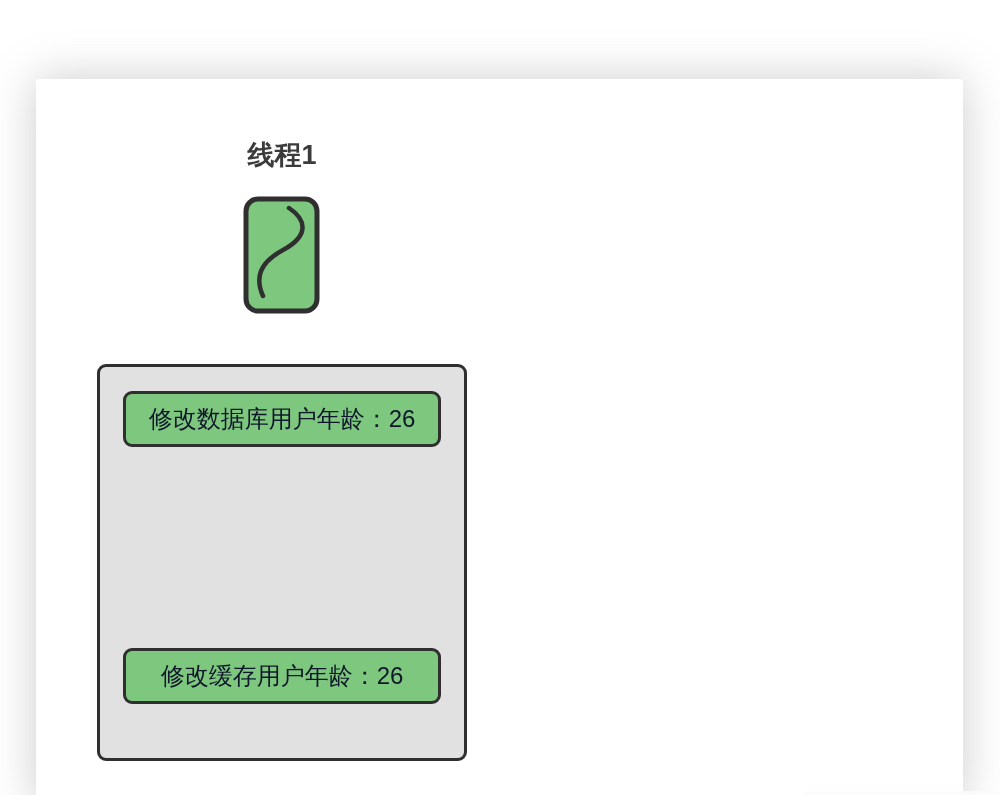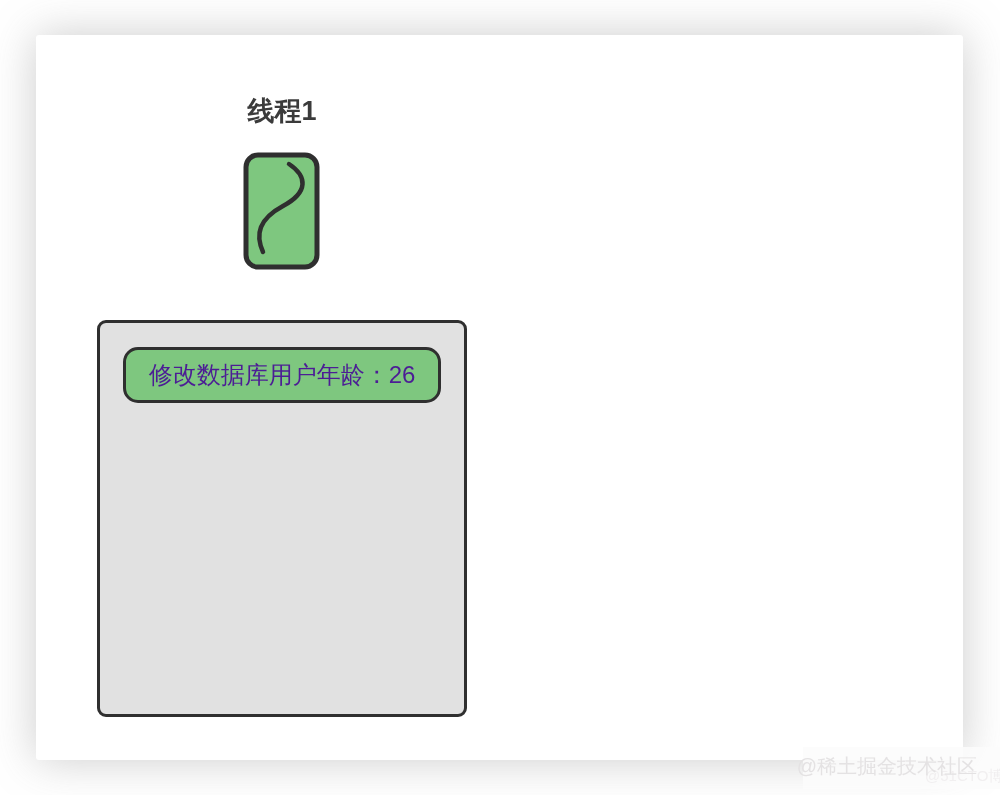--- a/index.html
+++ b/index.html
@@ -8,20 +8,21 @@
     width: 1000px;
     height: 795px;
     overflow: hidden;
     background: #ffffff;
     font-family: "Liberation Sans", "DejaVu Sans", sans-serif;
   }
   .stage {
     position: relative;
     width: 1000px;
     height: 637px;
+    margin-top: 44px;
   }
   .card {
     position: absolute;
     left: 36px;
     top: 35px;
     width: 927px;
     height: 725px;
     background: #ffffff;
     border-radius: 3px;
     box-shadow: 0 0 45px rgba(120,120,120,0.38);
@@ -63,26 +64,26 @@
     border: 3px solid #2f2f2f;
     border-radius: 9px;
   }
   .op-box {
     position: absolute;
     left: 23px;
     width: 318px;
     height: 56px;
     box-sizing: border-box;
     border: 3px solid #2f2f2f;
-    border-radius: 15px;
+    border-radius: 9px;
     display: flex;
     align-items: center;
     justify-content: center;
     font-size: 24px;
-    color: #4c1d95;
+    color: #0f172a;
     white-space: nowrap;
   }
   .op-green { background: #7ec77f; }
   .op-red   { background: #e57471; }
   .pos-t1-db    { top: 24px; }
   .pos-t1-cache { top: 281px; }
   .pos-t2-db    { top: 95px; }
   .pos-t2-cache { top: 195px; }
   .wm-panel {
     position: absolute;
@@ -117,20 +118,21 @@
   <div class="card">
 
     <div class="column col-1">
       <div class="col-title">线程1</div>
       <svg class="thread-icon" viewBox="0 0 77 118" xmlns="http://www.w3.org/2000/svg">
         <rect x="3" y="3" width="71" height="112" rx="12" ry="12" fill="#7ec77f" stroke="#2f2f2f" stroke-width="5"></rect>
         <path d="M 46 12 C 64 24, 66 40, 40 54 C 16 67, 12 82, 20 100" fill="none" stroke="#2f2f2f" stroke-width="4.5" stroke-linecap="round"></path>
       </svg>
       <div class="op-container">
         <div class="op-box op-green pos-t1-db">修改数据库用户年龄：26</div>
+        <div class="op-box op-green pos-t1-cache">修改缓存用户年龄：26</div>
       </div>
     </div>
 
 
   </div>
 
   <div class="wm-panel"></div>
   <div class="wm wm-2">@51CTO博客</div>
   <div class="wm wm-1">@稀土掘金技术社区</div>
 </div>

